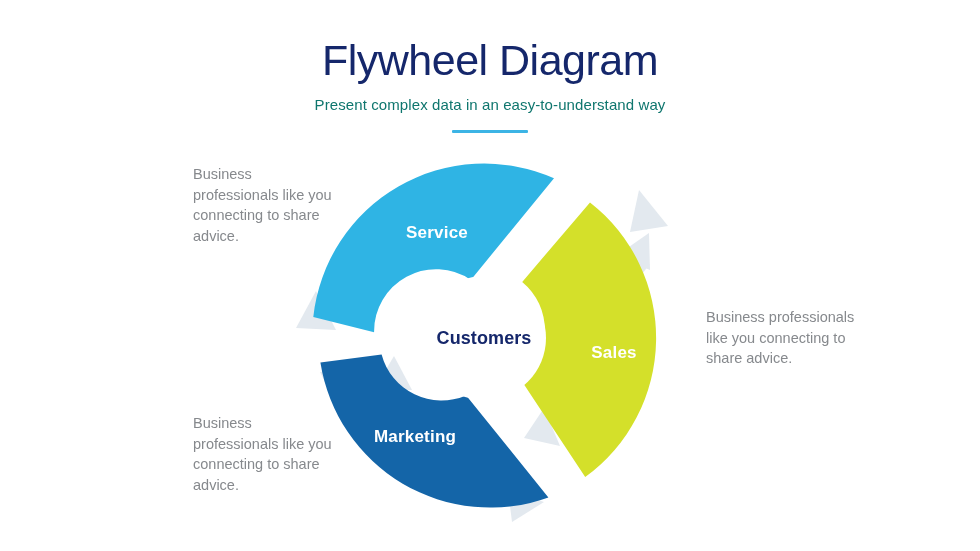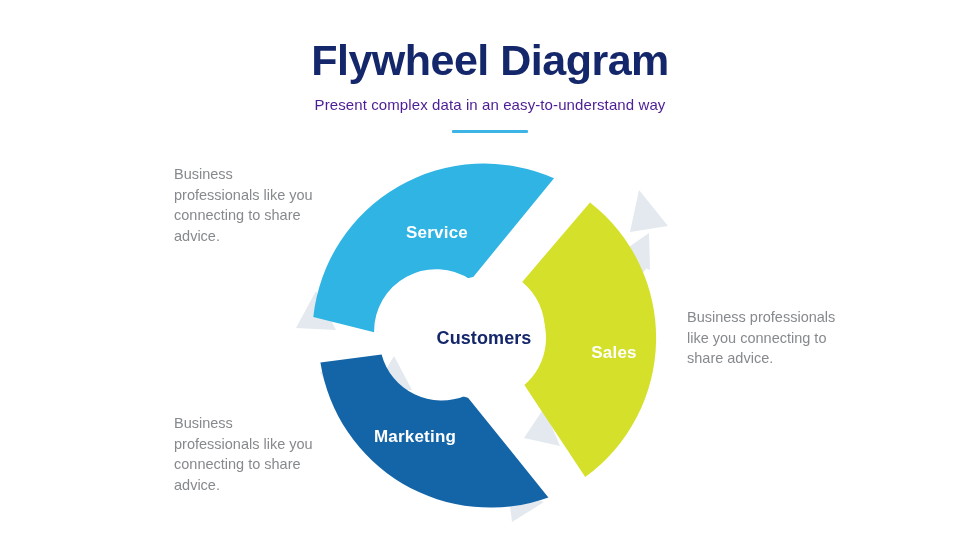--- a/index.html
+++ b/index.html
@@ -21,31 +21,31 @@
     position: absolute;
     left: 0;
     top: 0;
     width: 980px;
     text-align: center;
   }
   .page-title {
     margin: 0;
     padding-top: 38px;
     font-size: 43px;
-    font-weight: bold;
+    font-weight: normal;
     letter-spacing: -0.5px;
     color: #15276b;
     line-height: 1.05;
   }
   .page-subtitle {
     margin: 0;
     padding-top: 13px;
     font-size: 15px;
     font-weight: normal;
-    color: #4c1d95;
+    color: #0f766e;
     letter-spacing: 0.1px;
   }
   .accent-rule {
     width: 76px;
     height: 3px;
     background: #3cb4e5;
     margin: 17px auto 0 auto;
     border-radius: 1px;
   }
 
@@ -78,20 +78,21 @@
     letter-spacing: 0.1px;
   }
 
   
   .caption {
     position: absolute;
     font-size: 14.5px;
     line-height: 1.42;
     color: #86898d;
     font-family: "Liberation Sans", sans-serif;
+    margin-left: 19px;
   }
   .caption-service {
     left: 174px;
     top: 164px;
     width: 145px;
   }
   .caption-sales {
     left: 687px;
     top: 307px;
     width: 160px;

